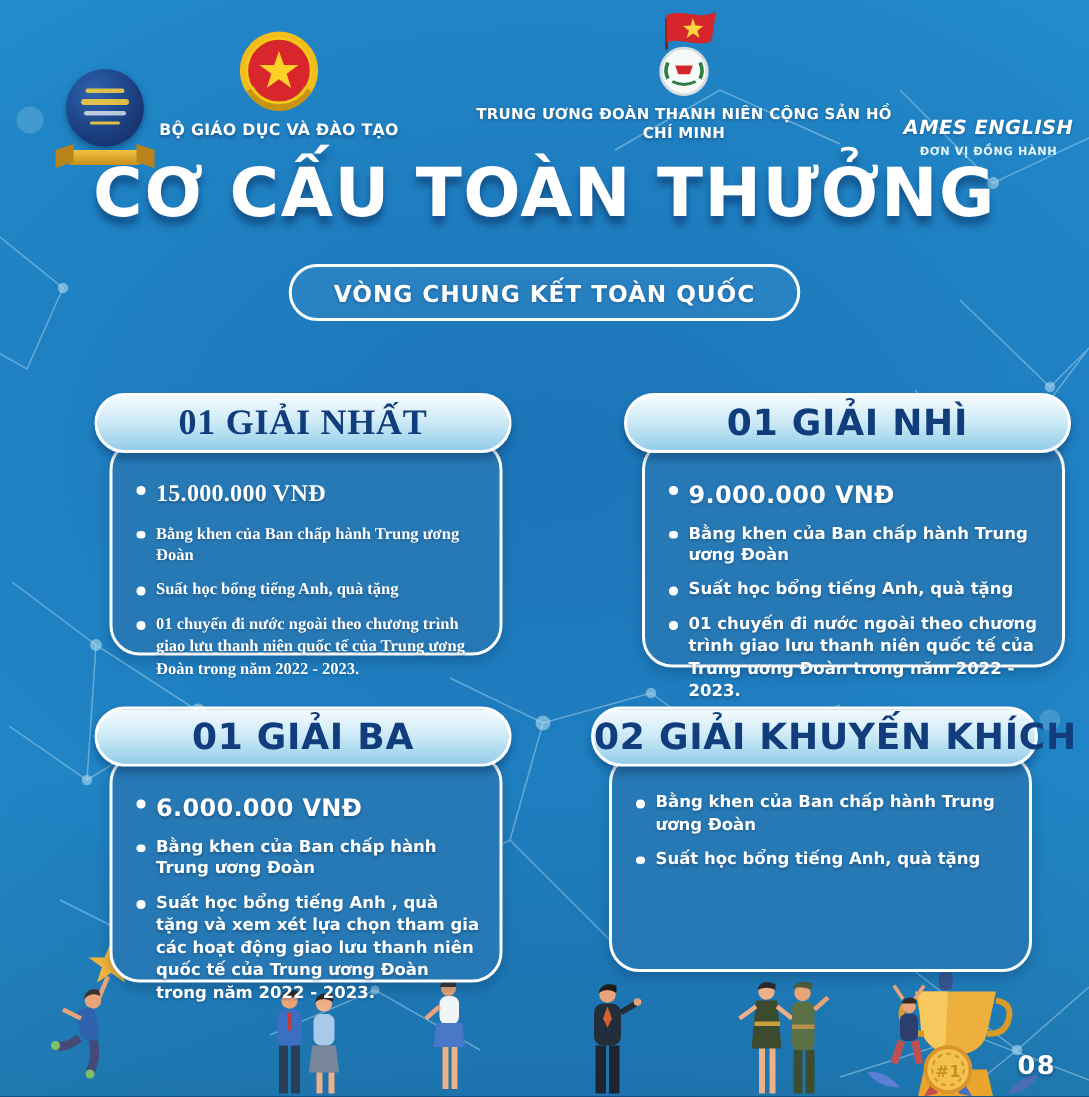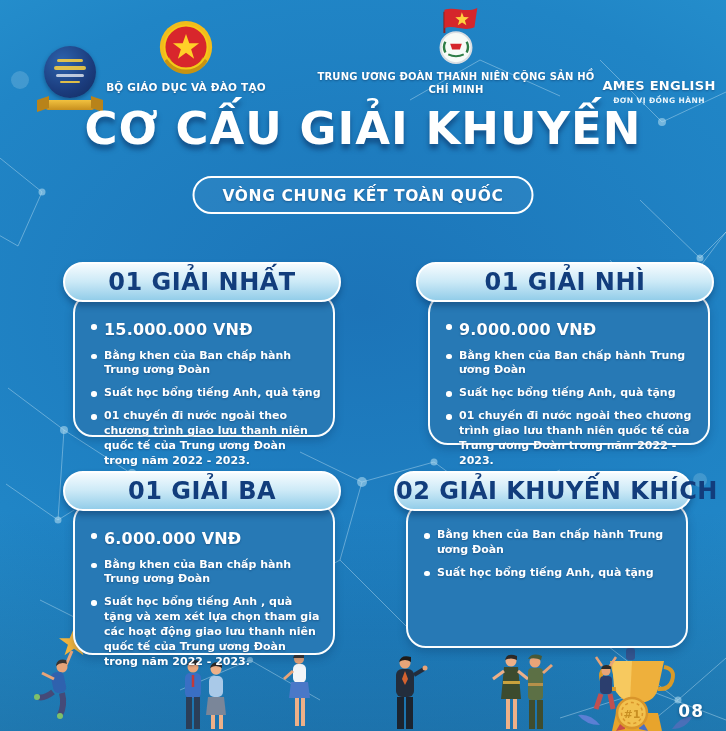--- a/index.html
+++ b/index.html
@@ -37,21 +37,21 @@
   .hdr-badge .ribbon:before{ left:-9px; } .hdr-badge .ribbon:after{ right:-9px; transform:skewY(18deg); }
 
   .hdr-moet{ position:absolute; left:106px; top:20px; width:160px; text-align:center; z-index:2; }
   .hdr-youth{ position:absolute; left:316px; top:4px; width:280px; text-align:center; z-index:2; }
   .org-label{ margin-top:5px; color:#fff; font-weight:bold; font-size:10.5px; letter-spacing:.2px;
               text-shadow:0 1px 2px rgba(10,40,80,.45); line-height:1.25; }
   .hdr-youth .org-label{ font-size:10px; }
   .emblem,.yu-logo{ margin:0 auto; }
 
   .hdr-partner{ position:absolute; right:8px; top:78px; width:118px; text-align:center; z-index:2; }
-  .partner-name{ color:#fff; font-weight:bold; font-size:13px; letter-spacing:.3px; text-shadow:0 1px 2px rgba(10,40,80,.45); }
+  .partner-name{ color:#fff; font-weight:bold; font-size:13px; letter-spacing:.3px; text-shadow:0 1px 2px rgba(10,40,80,.45);font-style:italic; }
   .partner-sub{ color:#e8f4fb; font-weight:bold; font-size:7.5px; letter-spacing:.4px; margin-top:3px; }
 
   
   .title{
     position:absolute; top:102px; left:0; right:0; z-index:2;
     text-align:center; color:#fff; font-size:45px; font-weight:bold; letter-spacing:1px;
     text-shadow:0 5px 5px rgba(10,45,95,.55);
   }
   .round-pill{
     position:absolute; top:176px; left:50%; transform:translateX(-50%); z-index:2;
@@ -76,21 +76,21 @@
   .card-body li{
     position:relative; padding-left:13px; margin-bottom:8px;
     color:#fff; font-weight:bold; font-size:11px; line-height:1.35;
     text-shadow:0 1px 2px rgba(8,38,78,.4);
   }
   .card-body li:before{
     content:""; position:absolute; left:0; top:5px; width:5.5px; height:5.5px; border-radius:50%; background:#fff;
   }
   .card-body li.money{ font-size:16px; letter-spacing:.2px; }
 
-  #card-0{ left:63px;  top:262px; width:278px; }
+  #card-0{ left:63px;  top:262px; width:278px;font-family:Liberation Serif, serif; }
   #card-1{ left:416px; top:262px; width:298px; }
   #card-2{ left:63px;  top:471px; width:278px; }
   #card-3{ left:394px; top:471px; width:298px; }
   #card-0 .card-body{ top:31px; left:10px; width:262px; height:144px; }
   #card-1 .card-body{ top:31px; left:12px; width:282px; height:152px; }
   #card-2 .card-body{ top:31px; left:10px; width:262px; height:153px; }
   #card-3 .card-body{ top:31px; left:12px; width:282px; height:146px; }
   .card .card-body{ position:absolute; }
 
   
@@ -169,21 +169,21 @@
       <path d="M24,52 q8,4 16,0" stroke="#2e7d46" stroke-width="2" fill="none"></path>
     </svg>
     <div class="org-label">TRUNG ƯƠNG ĐOÀN THANH NIÊN CỘNG SẢN HỒ CHÍ MINH</div>
   </div>
 
   <div class="hdr-partner">
     <div class="partner-name">AMES ENGLISH</div>
     <div class="partner-sub">ĐƠN VỊ ĐỒNG HÀNH</div>
   </div>
 
-  <div class="title">CƠ CẤU GIẢI KHUYẾN</div>
+  <div class="title">CƠ CẤU TOÀN THƯỞNG</div>
   <div class="round-pill">VÒNG CHUNG KẾT TOÀN QUỐC</div>
 
   <div class="card" id="card-0">
     <div class="card-head">01 GIẢI NHẤT</div>
     <div class="card-body">
       <ul>
         <li class="money">15.000.000 VNĐ</li>
         <li>Bằng khen của Ban chấp hành Trung ương Đoàn</li>
         <li>Suất học bổng tiếng Anh, quà tặng</li>
         <li>01 chuyến đi nước ngoài theo chương trình giao lưu thanh niên quốc tế của Trung ương Đoàn trong năm 2022 - 2023.</li>

